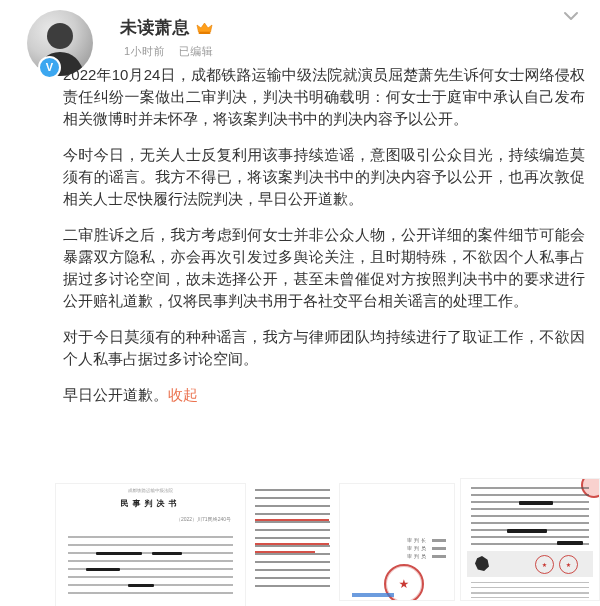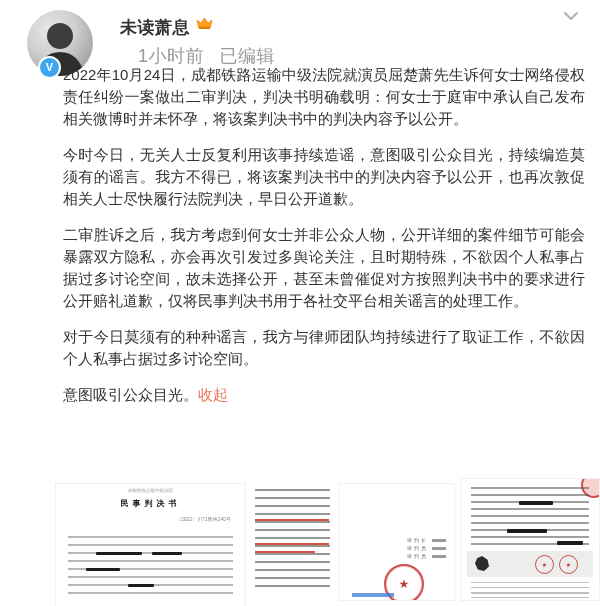--- a/index.html
+++ b/index.html
@@ -5,24 +5,24 @@
   html,body{margin:0;padding:0;background:#fff;}
   .page{position:relative;width:600px;height:606px;background:#fff;overflow:hidden;
         font-family:"Liberation Sans","DejaVu Sans",sans-serif;color:#333;}
   
   .avatar{position:absolute;left:27px;top:10px;width:66px;height:66px;border-radius:50%;
           background:radial-gradient(circle at 35% 30%,#e8e8e8 0%,#cfcfcf 40%,#8a8a8a 100%);overflow:hidden;}
   .avatar svg{position:absolute;left:0;top:0;}
   .v-badge{position:absolute;left:38px;top:56px;width:19px;height:19px;border-radius:50%;
            background:#3ca7f0;border:2px solid #fff;display:flex;align-items:center;justify-content:center;
            color:#fff;font-size:11px;font-weight:bold;line-height:1;}
-  .uname-row{position:absolute;left:120px;top:16px;display:flex;align-items:flex-start;gap:6px;}
+  .uname-row{position:absolute;left:120px;top:16px;display:flex;align-items:flex-end;gap:6px;}
   .uname{font-size:17px;font-weight:bold;color:#333;letter-spacing:.5px;}
   .crown{display:inline-block;}
-  .time-row{position:absolute;left:138px;top:44px;font-size:18px;color:#9a9a9a;letter-spacing:.5px;}
+  .time-row{position:absolute;left:124px;top:44px;font-size:11px;color:#9a9a9a;letter-spacing:.5px;}
   .time-row span{margin-right:10px;}
   .chevron{position:absolute;right:16px;top:8px;width:22px;height:18px;cursor:pointer;}
   
   .content{position:absolute;left:63px;top:64px;width:522px;font-size:15px;line-height:22px;
            text-align:justify;color:#333;}
   .content p{margin:0 0 14px 0;}
   .closing{margin:0;}
   .collapse-link{color:#eb7350;cursor:pointer;}
   
   .doc{position:absolute;background:#fff;border:1px solid #f1f1f1;box-sizing:border-box;overflow:hidden;}
@@ -93,21 +93,21 @@
       <polyline points="3,3 9,9 15,3" fill="none" stroke="#b0b0b0" stroke-width="2" stroke-linecap="round" stroke-linejoin="round"></polyline>
     </svg>
   </div>
 
   <div class="content">
     <p>2022年10月24日，成都铁路运输中级法院就演员屈楚萧先生诉何女士网络侵权责任纠纷一案做出二审判决，判决书明确载明：何女士于庭审中承认自己发布相关微博时并未怀孕，将该案判决书中的判决内容予以公开。</p>
     <p>今时今日，无关人士反复利用该事持续造谣，意图吸引公众目光，持续编造莫须有的谣言。我方不得已，将该案判决书中的判决内容予以公开，也再次敦促相关人士尽快履行法院判决，早日公开道歉。</p>
     <p>二审胜诉之后，我方考虑到何女士并非公众人物，公开详细的案件细节可能会暴露双方隐私，亦会再次引发过多舆论关注，且时期特殊，不欲因个人私事占据过多讨论空间，故未选择公开，甚至未曾催促对方按照判决书中的要求进行公开赔礼道歉，仅将民事判决书用于各社交平台相关谣言的处理工作。</p>
     <p>对于今日莫须有的种种谣言，我方与律师团队均持续进行了取证工作，不欲因个人私事占据过多讨论空间。</p>
     <p class="closing">
-      <span>意图吸引公众目光。</span><span class="collapse-link">收起</span>
+      <span>早日公开道歉。</span><span class="collapse-link">收起</span>
     </p>
   </div>
 
   <div class="doc doc1">
     <div class="court">成都铁路运输中级法院</div>
     <div class="jtitle">民事判决书</div>
     <div class="caseno">（2022）川71民终240号</div>
     <div class="textlines d1lines"></div>
     <div class="redact" style="left:40px;top:68px;width:46px;"></div>
     <div class="redact" style="left:96px;top:68px;width:30px;"></div>

